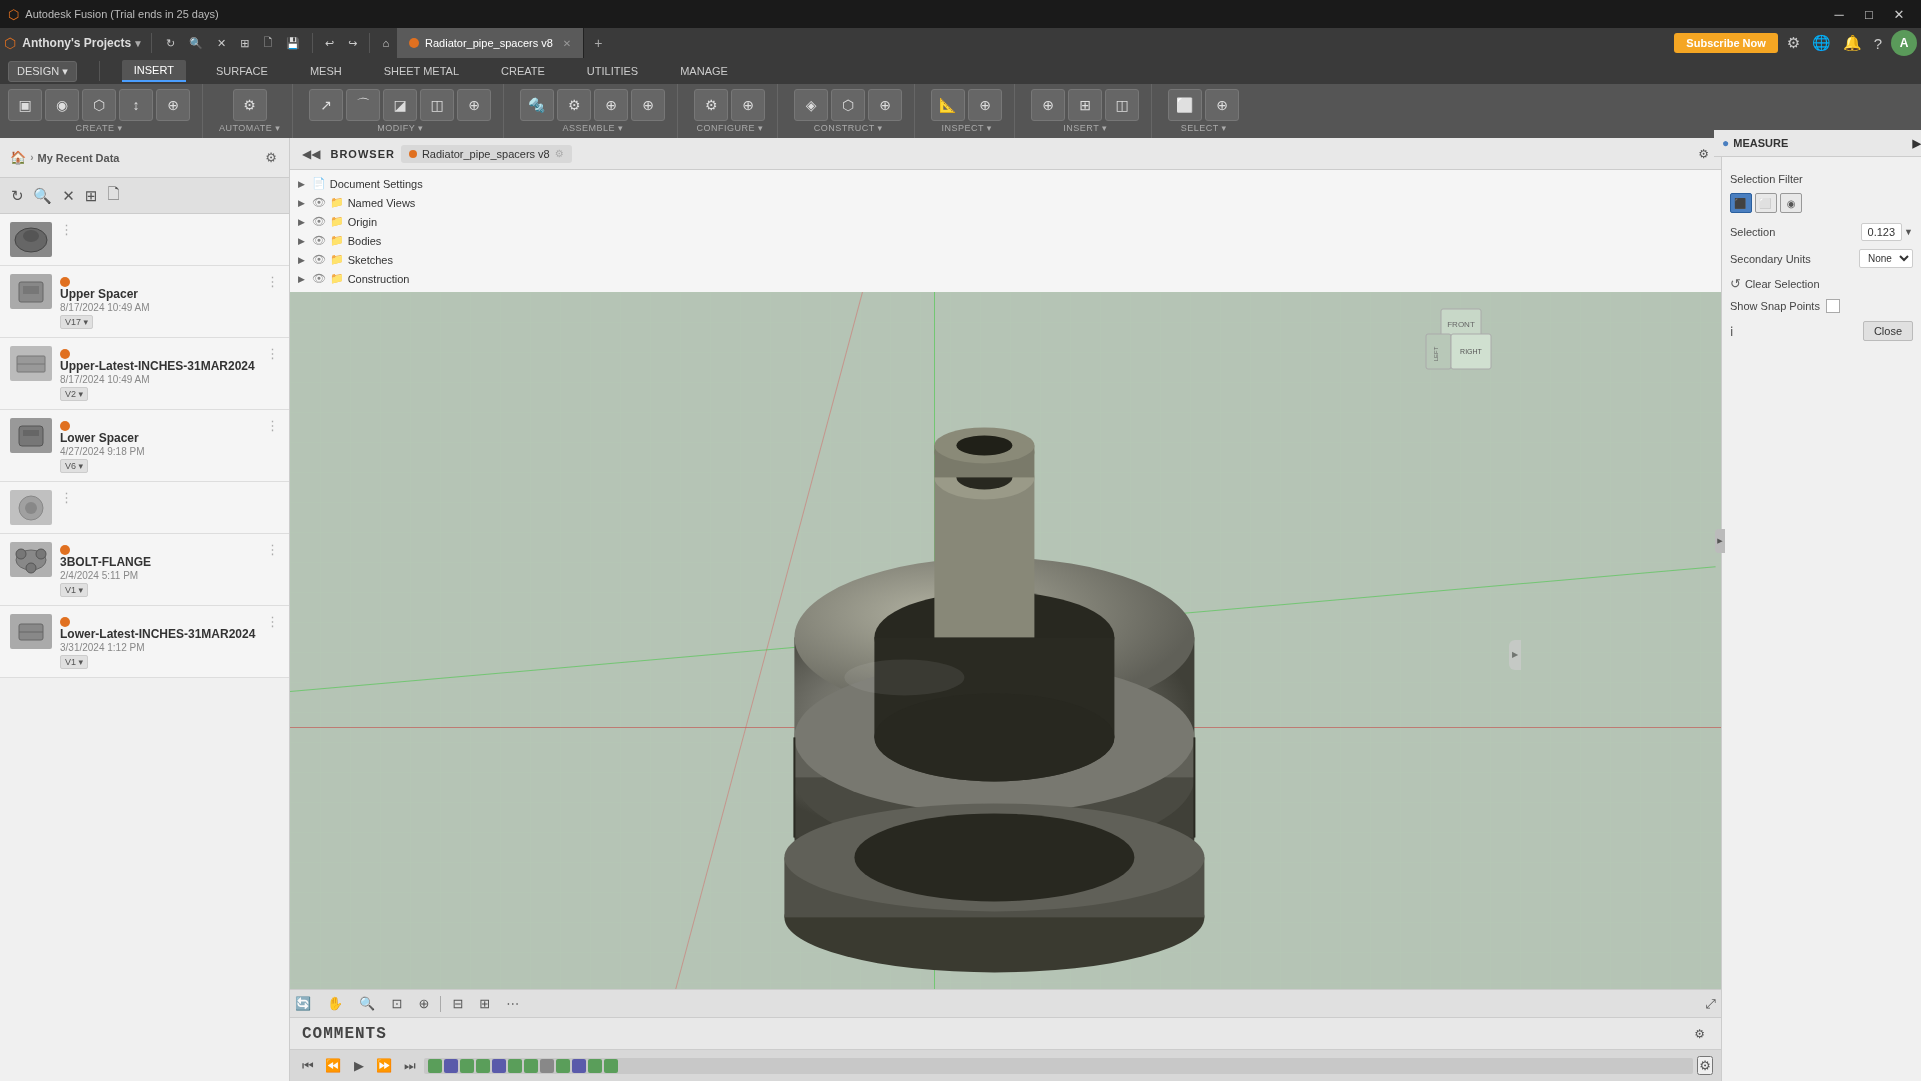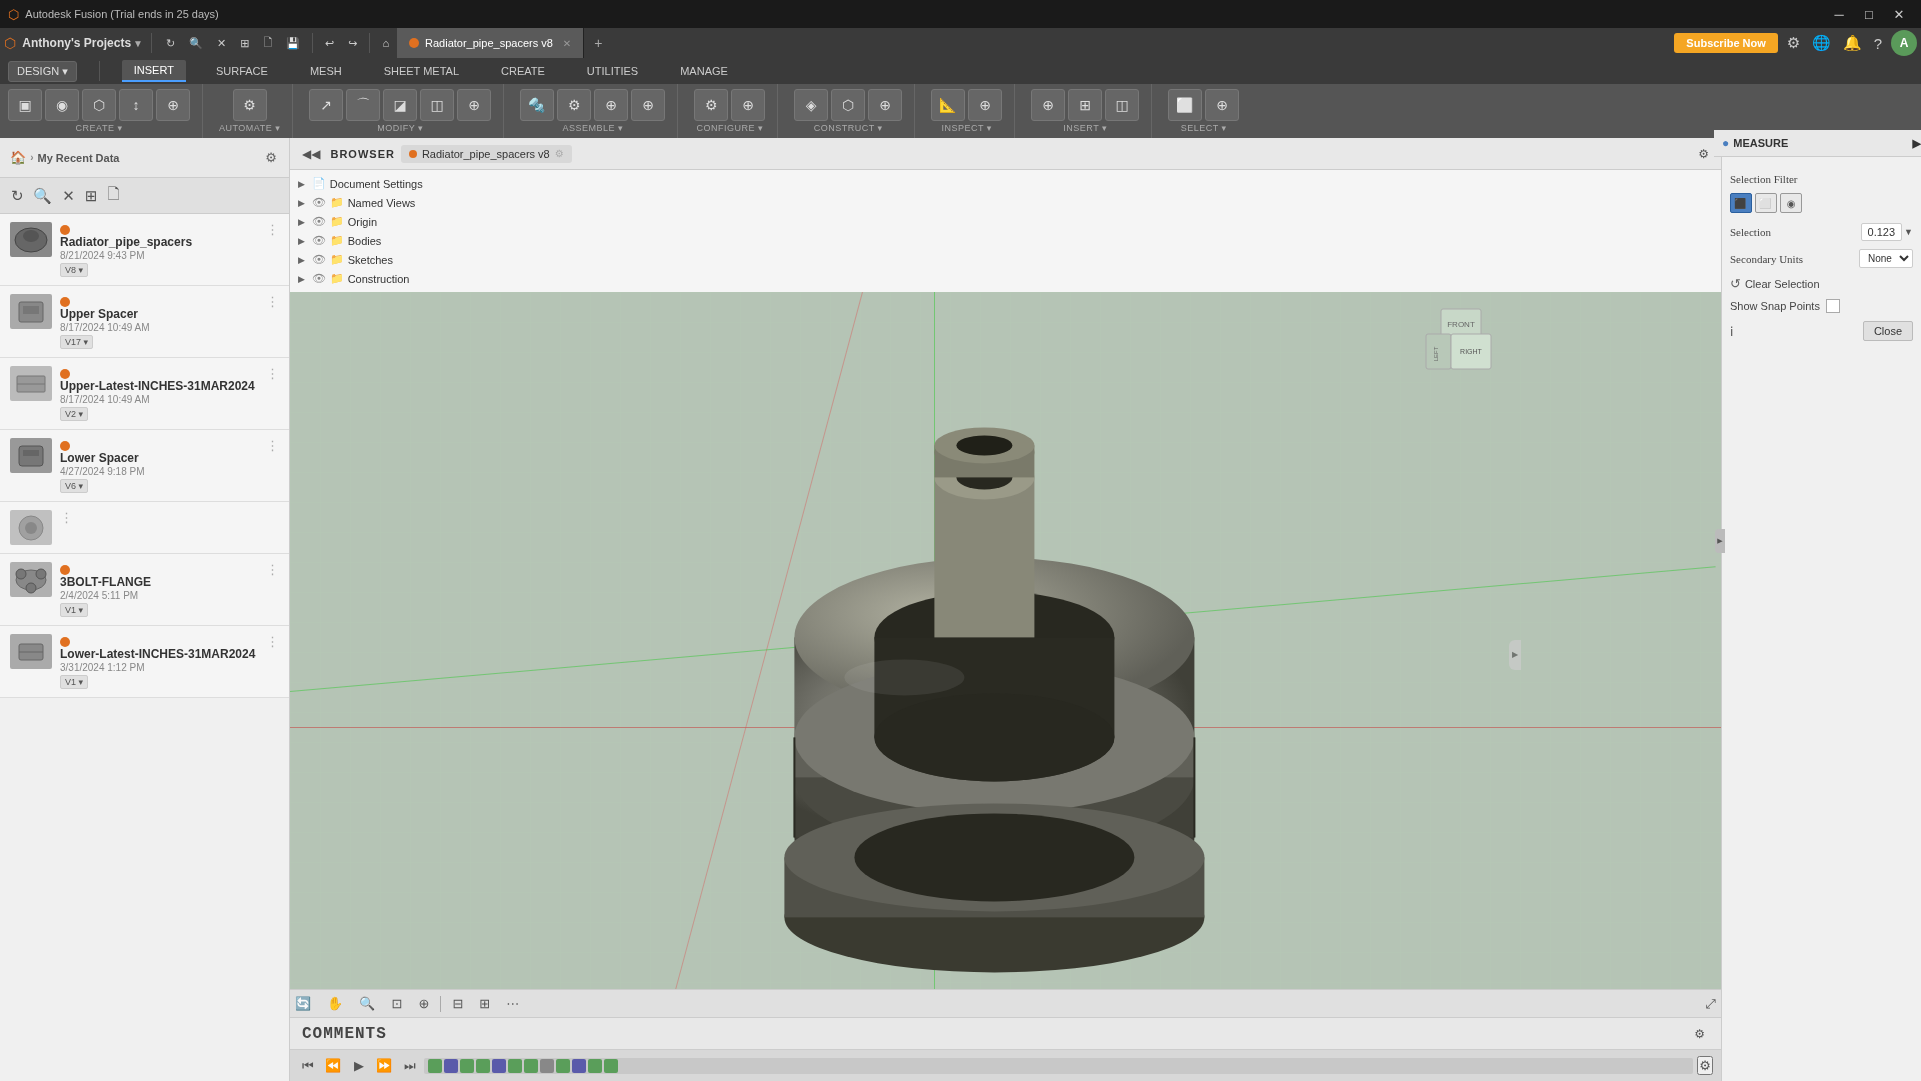--- a/index.html
+++ b/index.html
@@ -400,21 +400,21 @@
       border-bottom: 1px solid #ccc;
       margin: -8px -8px 8px -8px;
     }
     .measure-row {
       display: flex;
       align-items: center;
       justify-content: space-between;
       margin-bottom: 8px;
       font-size: 11px;
     }
-    .measure-label { color: #444; font-family: Liberation Serif, serif; }
+    .measure-label { color: #444; }
     .measure-value { 
       background: #fff;
       border: 1px solid #ccc;
       padding: 2px 6px;
       border-radius: 2px;
       font-size: 11px;
       color: #333;
       display: flex; align-items: center; gap: 3px;
     }
     .measure-dropdown {
@@ -707,26 +707,20 @@
       <button class="panel-tool-btn">🗋</button>
     </div>
     <div class="project-list">
 
       <div class="project-item">
         <div class="project-thumb" style="background:#888;">
           <svg width="40" height="32" viewBox="0 0 40 32">
               <ellipse cx="20" cy="16" rx="16" ry="12" fill="#666" stroke="#444" stroke-width="1"></ellipse>
               <ellipse cx="20" cy="12" rx="8" ry="6" fill="#555"></ellipse>
             </svg>
-        </div>
-        <div class="project-info">
-          <div class="project-dot"></div>
-          <div class="project-name">Radiator_pipe_spacers</div>
-          <div class="project-date">8/21/2024 9:43 PM</div>
-          <div class="project-badge">V8 ▾</div>
         </div>
         <span class="project-more">⋮</span>
       </div>
       <div class="project-item">
         <div class="project-thumb" style="background:#aaa;">
           <svg width="40" height="32" viewBox="0 0 40 32">
               <rect x="8" y="6" width="24" height="20" rx="2" fill="#888" stroke="#666" stroke-width="1"></rect>
               <rect x="12" y="10" width="16" height="8" fill="#777"></rect>
             </svg>
         </div>

